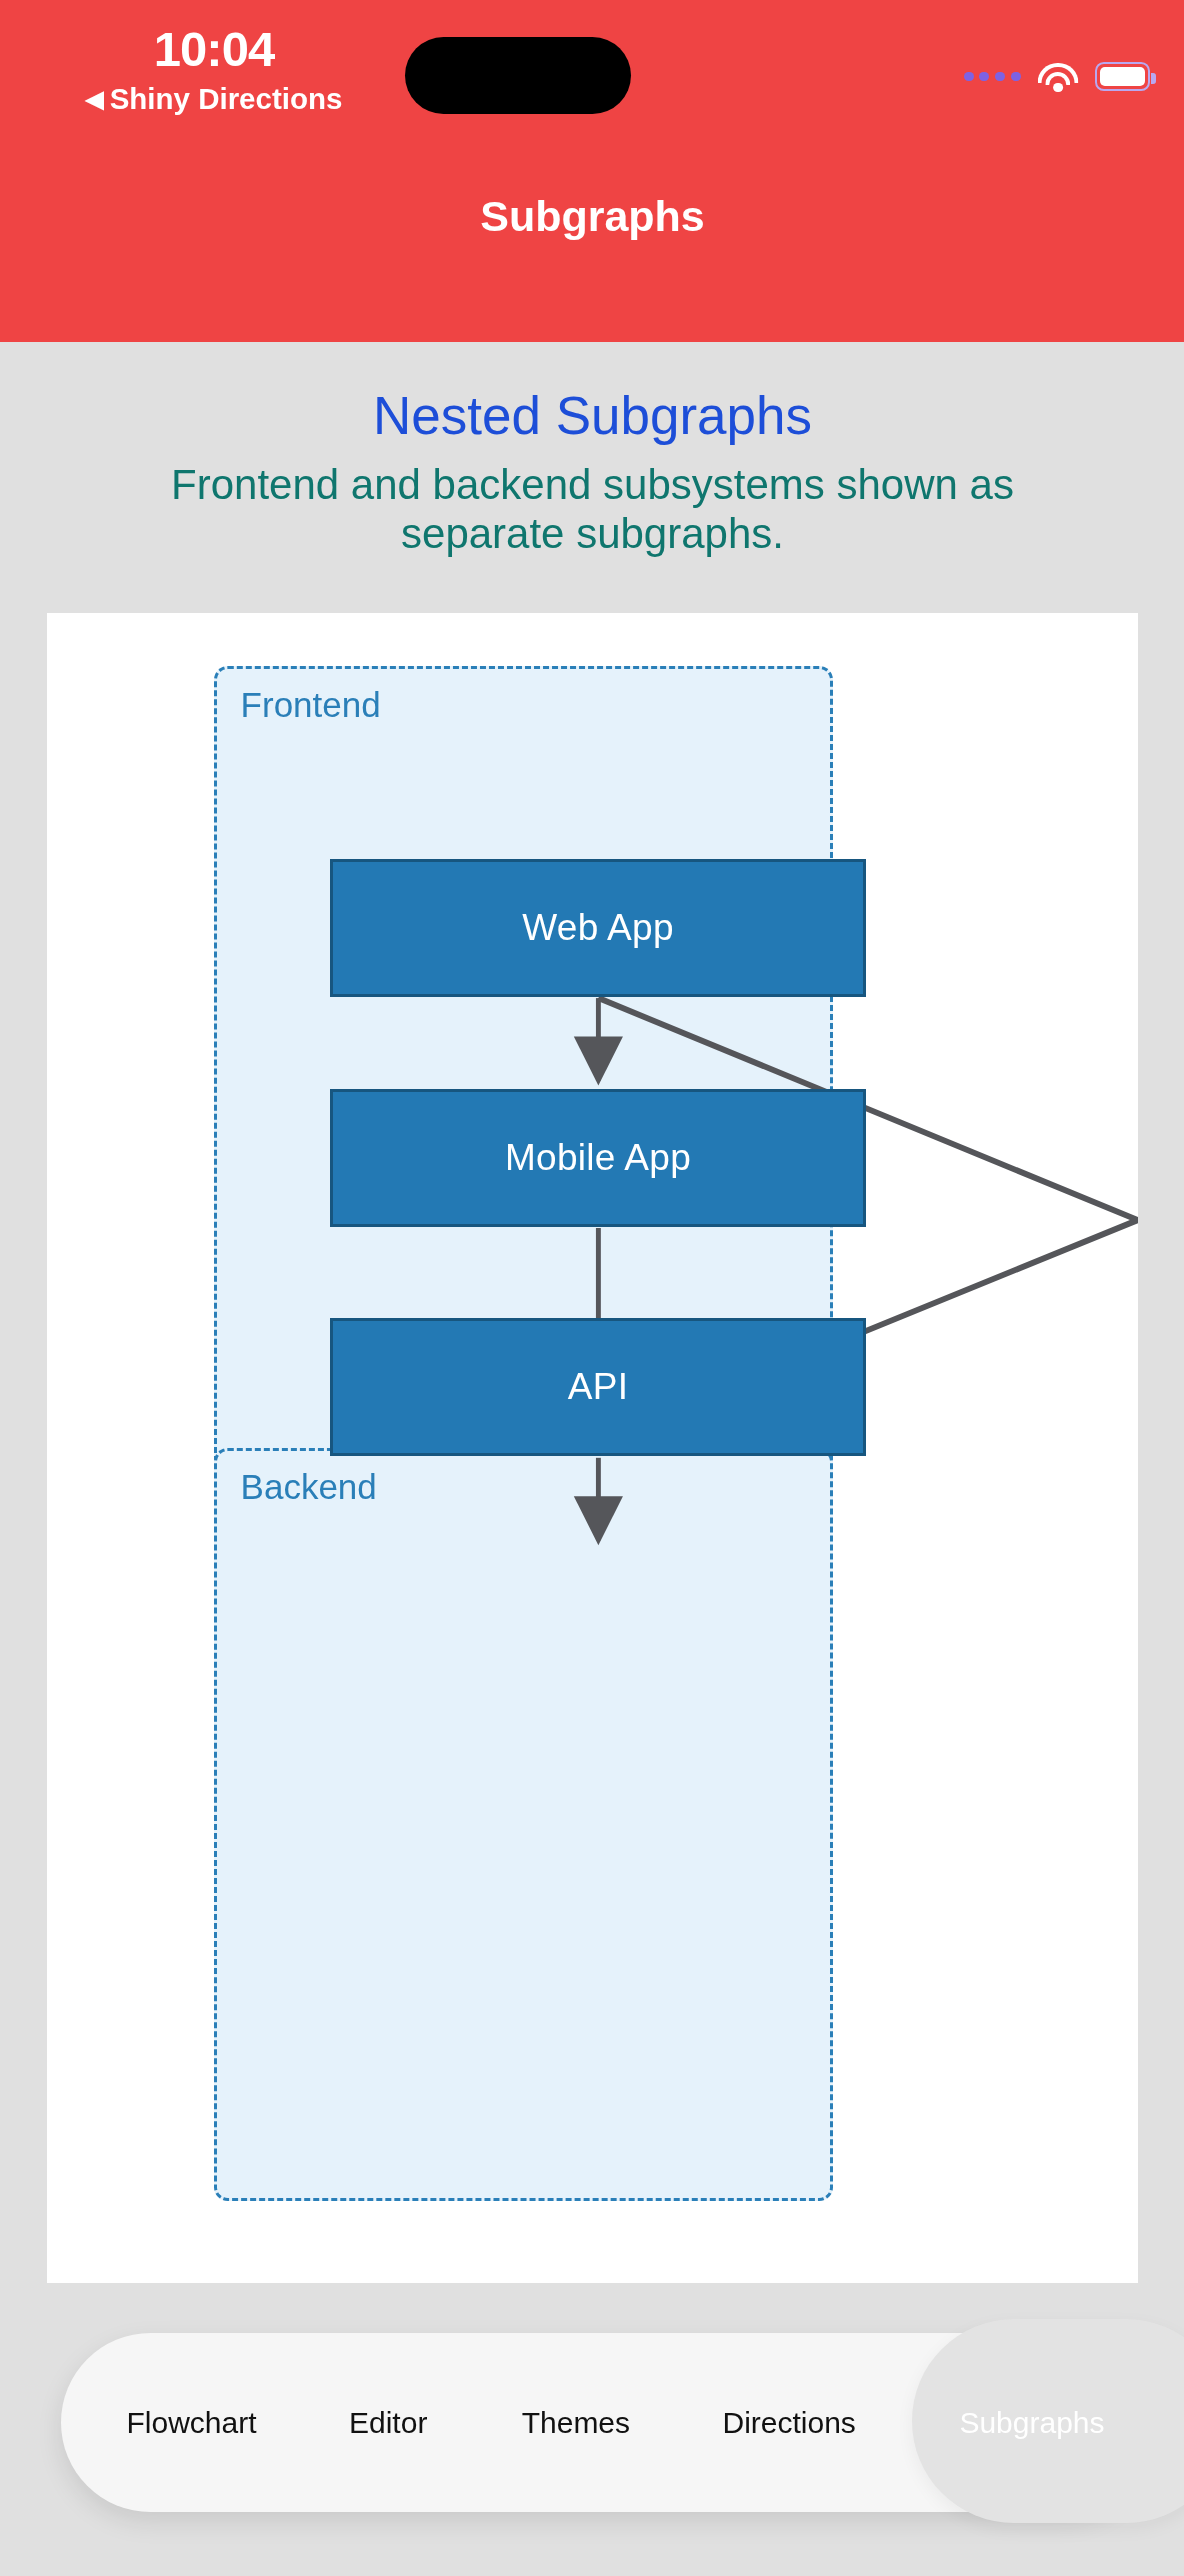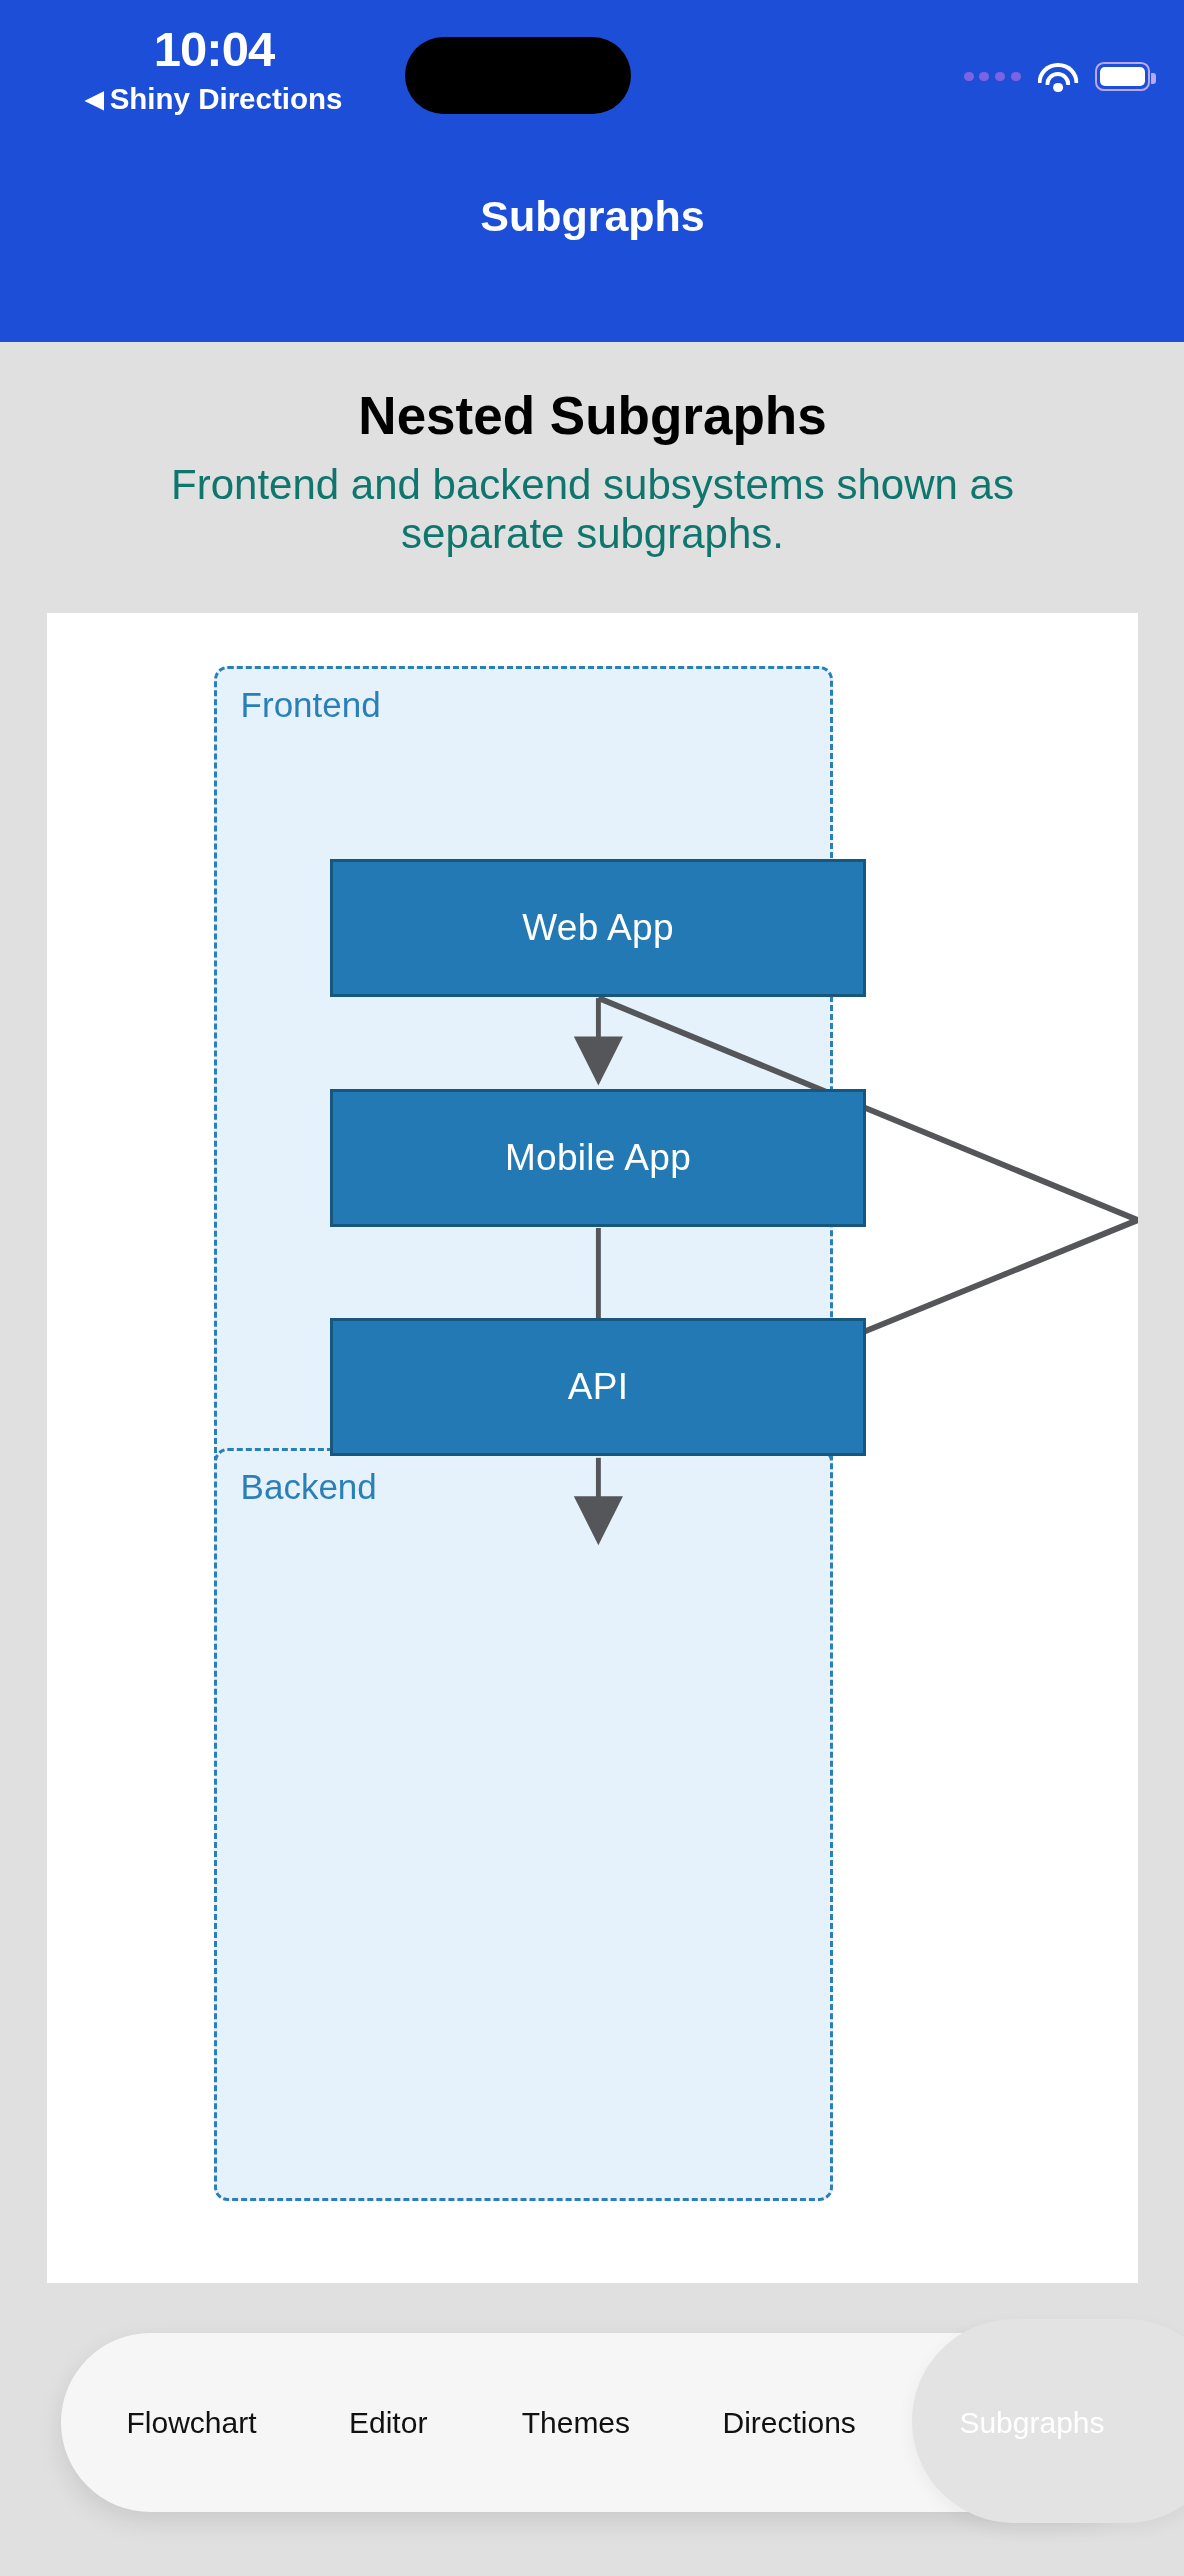--- a/index.html
+++ b/index.html
@@ -7,21 +7,21 @@
     width:1185px; height:2576px;
     background:#e0e0e0;
     font-family:"Liberation Sans", sans-serif;
     overflow:hidden;
   }
   .phone { position:relative; width:1185px; height:2576px; background:#e0e0e0; }
 
   
   .navbar {
     position:absolute; left:0; top:0; width:1185px; height:342px;
-    background:#1d4ed8;
+    background:#ef4444;
   }
   .statusbar {
     position:absolute; left:0; top:0; width:1185px; height:157px;
   }
   .sb-left { position:absolute; left:27.5px; top:21.6px; width:373px; text-align:center; color:#fff; }
   .sb-time { font-size:49px; font-weight:700; letter-spacing:-1px; line-height:55px; }
   .sb-back { font-size:29.5px; font-weight:700; line-height:37px; margin-top:3.9px; white-space:nowrap; }
   .sb-back .caret { font-size:23.6px; margin-right:5.9px; position:relative; top:-2px; }
 
   .island {
@@ -44,21 +44,21 @@
   .batt:after { content:""; position:absolute; right:-7.9px; top:8.8px; width:4.9px; height:11.8px; background:#b9a8f0; border-radius:0 2.9px 2.9px 0; }
   .batt i { position:absolute; left:2.9px; top:2.9px; right:2.9px; bottom:2.9px; background:#fff; border-radius:4.9px; }
 
   .nav-title {
     position:absolute; left:0; top:192px; width:1185px; text-align:center;
     color:#fff; font-size:43px; font-weight:700;
   }
 
   
   .page-head { position:absolute; left:0; top:385px; width:1185px; text-align:center; }
-  .page-title { font-size:53px; font-weight:700; color:#000000; line-height:61px; }
+  .page-title { font-size:53px; font-weight:400; color:#1d4ed8; line-height:61px; }
   .page-sub {
     margin:13.8px auto 0; width:884px; font-size:42px; color:#0f766e; line-height:49px;
   }
 
   
   .card {
     position:absolute; left:47px; top:613px; width:1091px; height:1670px;
     background:#fff; overflow:hidden;
   }
   .diagram { position:absolute; left:0; top:0; width:1091px; height:1670px; }

